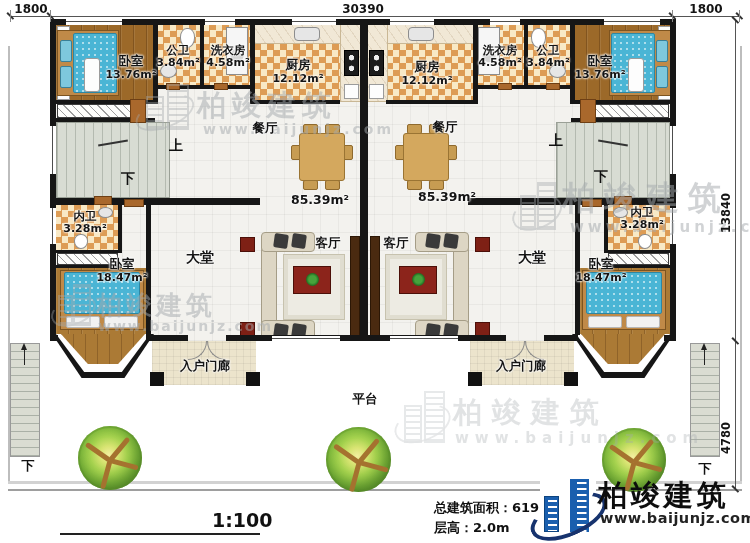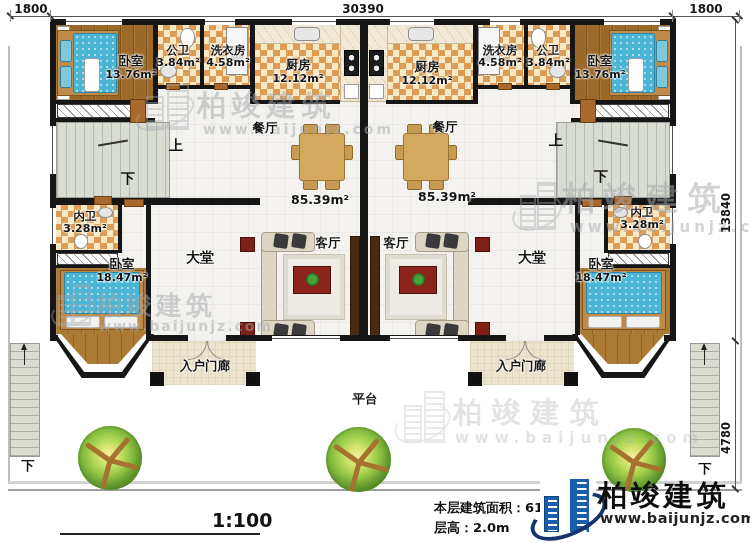--- a/index.html
+++ b/index.html
@@ -396,21 +396,21 @@
   <div class="dlabel" style="left:706px;top:2px">1800</div>
   <div class="dimline" style="left:735px;top:20px;width:1px;height:470px"></div>
   <div class="tick" style="left:731px;top:19px"></div>
   <div class="tick" style="left:731px;top:340px"></div>
   <div class="tick" style="left:731px;top:488px"></div>
   <div class="vdim" style="left:726px;top:213px">13840</div>
   <div class="vdim" style="left:726px;top:438px">4780</div>
 
   <div class="abs" style="left:60px;top:533px;width:200px;height:2px;background:#222"></div>
   <div class="tb-scale" style="left:212px;top:509px">1:100</div>
-  <div class="tb-stat" style="left:434px;top:499px"><span>本层建筑面积：</span><span>619.63m²</span></div>
+  <div class="tb-stat" style="left:434px;top:499px"><span>总建筑面积：</span><span>619.63m²</span></div>
   <div class="tb-stat" style="left:434px;top:519px"><span>层高：</span><span>2.0m</span></div>
 
   <div class="logoicon" style="left:540px;top:473px;width:56px;height:64px;background:#fff">
       <i class="b1"></i>
       <i class="b2"></i>
       <i class="sw"></i>
     </div>
   <div class="logo-name" style="left:598px;top:476px">柏竣建筑</div>
   <div class="logo-url" style="left:600px;top:510px">www.baijunjz.com</div>
 

